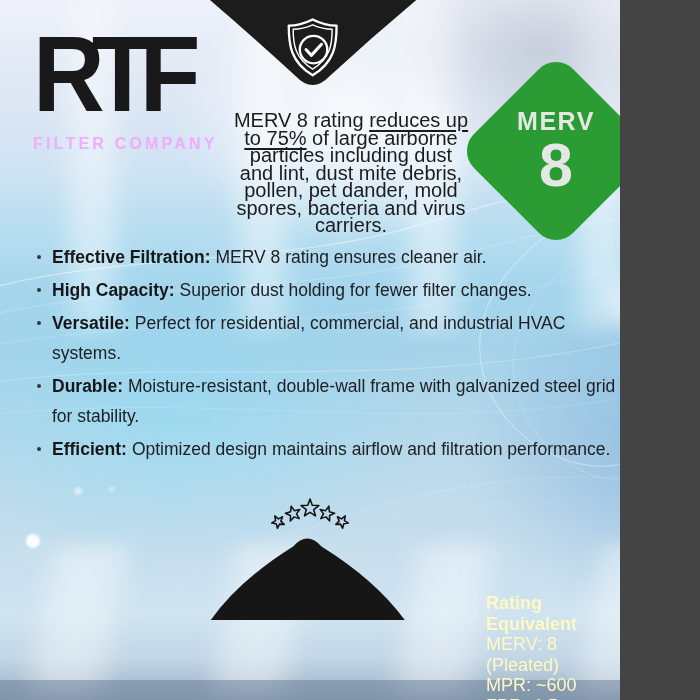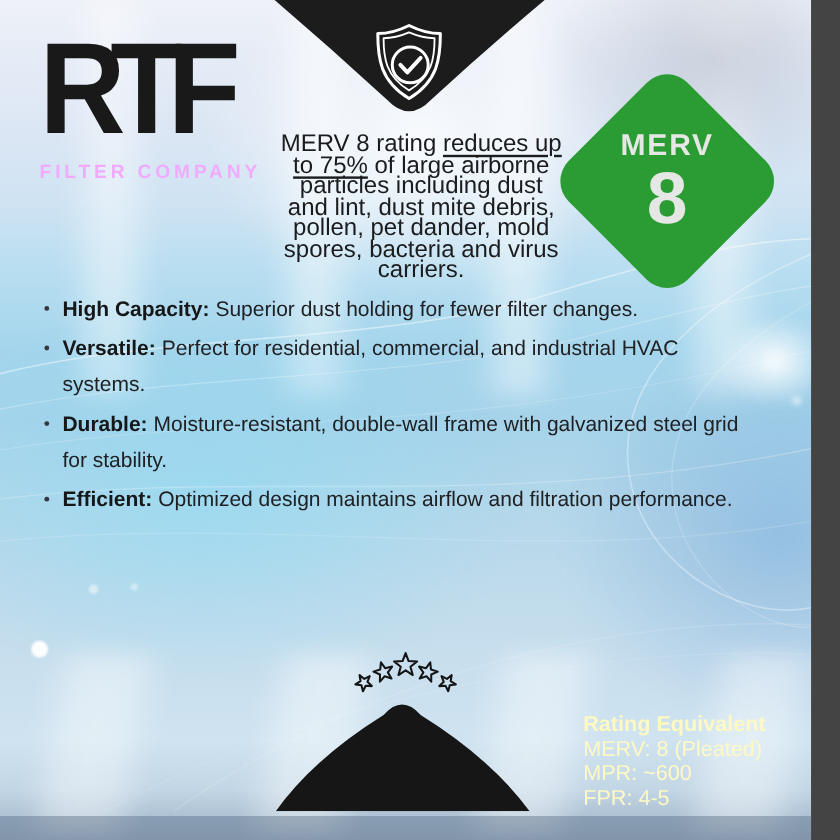--- a/index.html
+++ b/index.html
@@ -1,16 +1,16 @@
 <!DOCTYPE html>
 <html><head>
 <meta charset="utf-8">
 <style>
   html,body{margin:0;padding:0;background:#444;}
-  .canvas{position:relative;width:676px;height:700px;overflow:hidden;
+  .canvas{position:relative;width:620px;height:700px;overflow:hidden;
           font-family:"Liberation Sans",sans-serif;-webkit-font-smoothing:antialiased;}
   
   .bg-base{position:absolute;inset:0;
     background:linear-gradient(180deg,
       #eef1f8 0%,#e4ebf6 8%,#dbe6f4 16%,#cfe3f3 24%,#b6ddf0 33%,
       #a4d5ec 42%,#a6d3ea 50%,#b3d7ea 60%,#bfdbeb 70%,#c9dfee 80%,
       #cfe3f0 88%,#c3d6e5 94%,#a7bccf 98%,#9db0c4 100%);}
   .top-glow{position:absolute;left:0;top:0;width:700px;height:330px;filter:blur(10px);
     background:
       radial-gradient(ellipse 260px 180px at 350px 120px, rgba(255,255,255,.85), rgba(255,255,255,0) 70%),
@@ -122,20 +122,21 @@
 
   <div class="diamond">
     <div class="diamond-inner">
       <div class="diamond-label">MERV</div>
       <div class="diamond-value">8</div>
     </div>
   </div>
 
   <section class="key-benefits">
     <ul class="kb-list">
+      <li><span class="b-label">Effective Filtration:</span><span>MERV 8 rating ensures cleaner air.</span></li>
       <li><span class="b-label">High Capacity:</span><span>Superior dust holding for fewer filter changes.</span></li>
       <li><span class="b-label">Versatile:</span><span>Perfect for residential, commercial, and industrial HVAC systems.</span></li>
       <li><span class="b-label">Durable:</span><span>Moisture-resistant, double-wall frame with galvanized steel grid for stability.</span></li>
       <li><span class="b-label">Efficient:</span><span>Optimized design maintains airflow and filtration performance.</span></li>
     </ul>
   </section>
 
   <div class="rating">
     <div class="rating-title">Rating Equivalent</div>
     <div>MERV: 8 (Pleated)</div>

